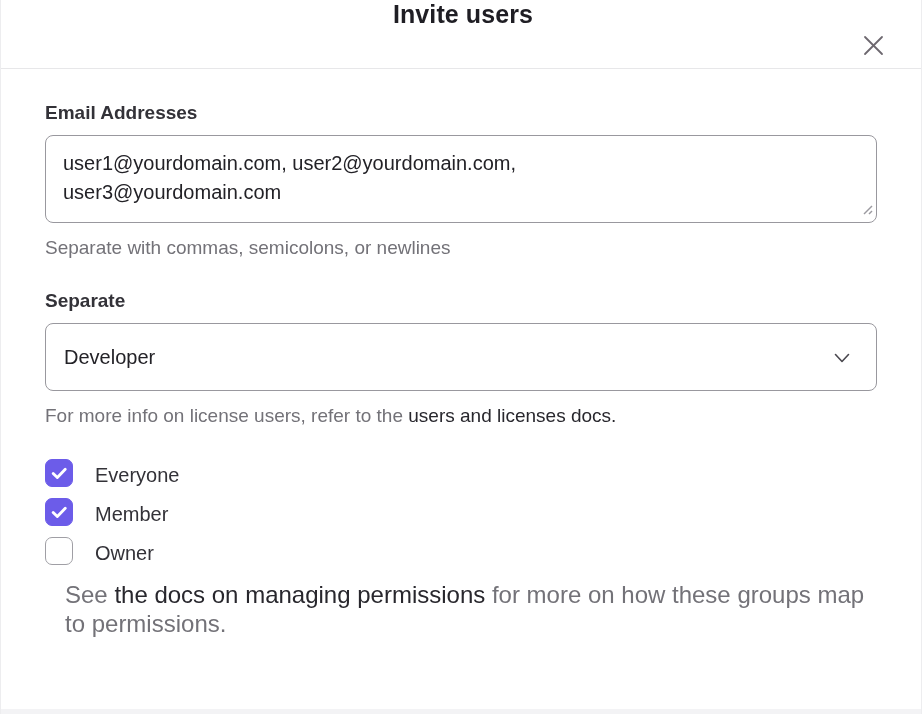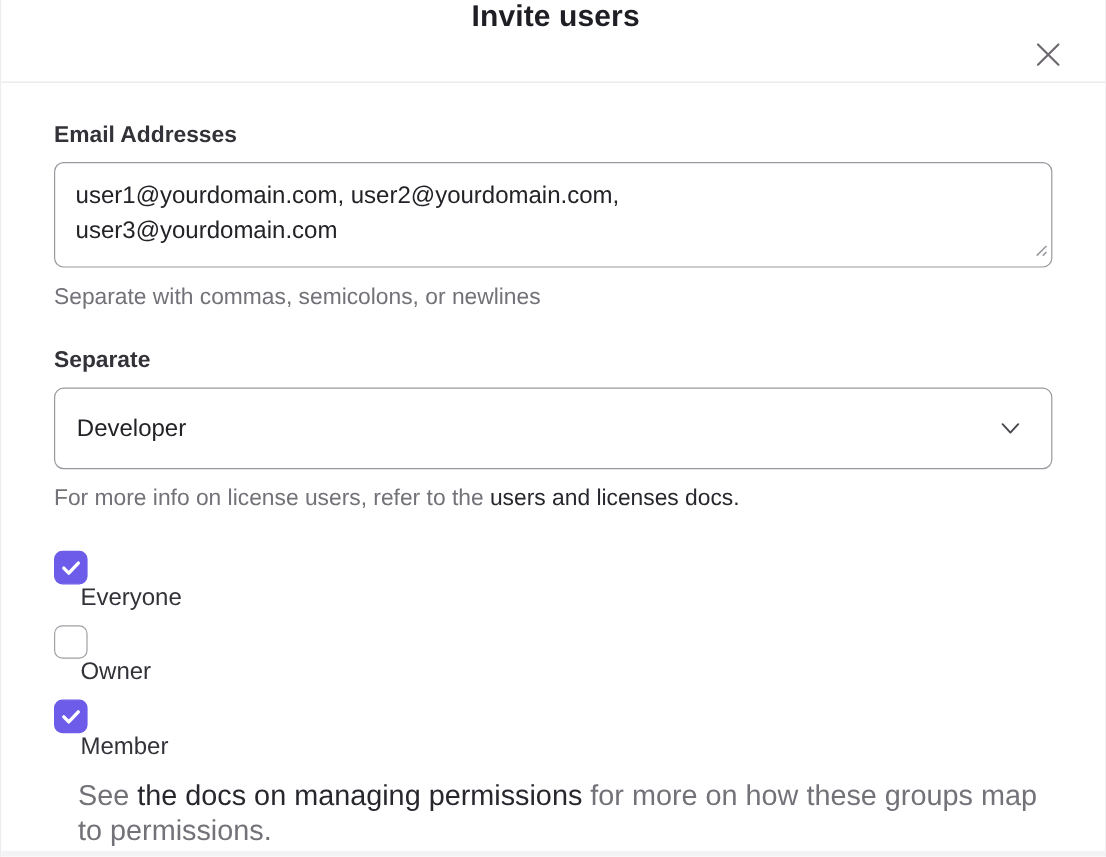--- a/index.html
+++ b/index.html
@@ -87,24 +87,23 @@
     color: #28272d;
     font-weight: 500;
     text-decoration-color: #8d8c92;
     text-decoration-thickness: 1.5px;
     text-underline-offset: 5px;
     cursor: pointer;
   }
   .groups-section { margin-top: 29px; }
   .checkbox-row {
     display: flex;
-    align-items: flex-start;
+    align-items: flex-end;
     margin-top: 11px;
     cursor: pointer;
-    flex-direction: column;
   }
   .checkbox-row:first-of-type { margin-top: 13px; }
   .checkbox {
     width: 28px; height: 28px;
     border-radius: 7px;
     border: 1px solid #a09fa5;
     background: #fff;
     display: flex; align-items: center; justify-content: center;
     flex: 0 0 auto;
   }
@@ -182,33 +181,33 @@
     <div class="checkbox-row">
       <span class="checkbox checked">
         <svg width="20" height="20" viewBox="0 0 24 24">
           <path d="M5 12.5l5 5 9.5-10" fill="none" stroke="#ffffff" stroke-width="3.4" stroke-linecap="round" stroke-linejoin="round"></path>
         </svg>
       </span>
       <span class="checkbox-label">Everyone</span>
     </div>
 
     <div class="checkbox-row">
-      <span class="checkbox">
-        
-      </span>
-      <span class="checkbox-label">Owner</span>
-    </div>
-
-    <div class="checkbox-row">
       <span class="checkbox checked">
         <svg width="20" height="20" viewBox="0 0 24 24">
           <path d="M5 12.5l5 5 9.5-10" fill="none" stroke="#ffffff" stroke-width="3.4" stroke-linecap="round" stroke-linejoin="round"></path>
         </svg>
       </span>
       <span class="checkbox-label">Member</span>
     </div>
 
+    <div class="checkbox-row">
+      <span class="checkbox">
+        
+      </span>
+      <span class="checkbox-label">Owner</span>
+    </div>
+
     <div class="groups-helper"><span>See </span><a class="doc-link">the docs on managing permissions</a><span> for more on how these groups map to permissions.</span></div>
   </div>
 
 </div>
 
 <div class="bottom-strip"></div>
 
 </body></html>

